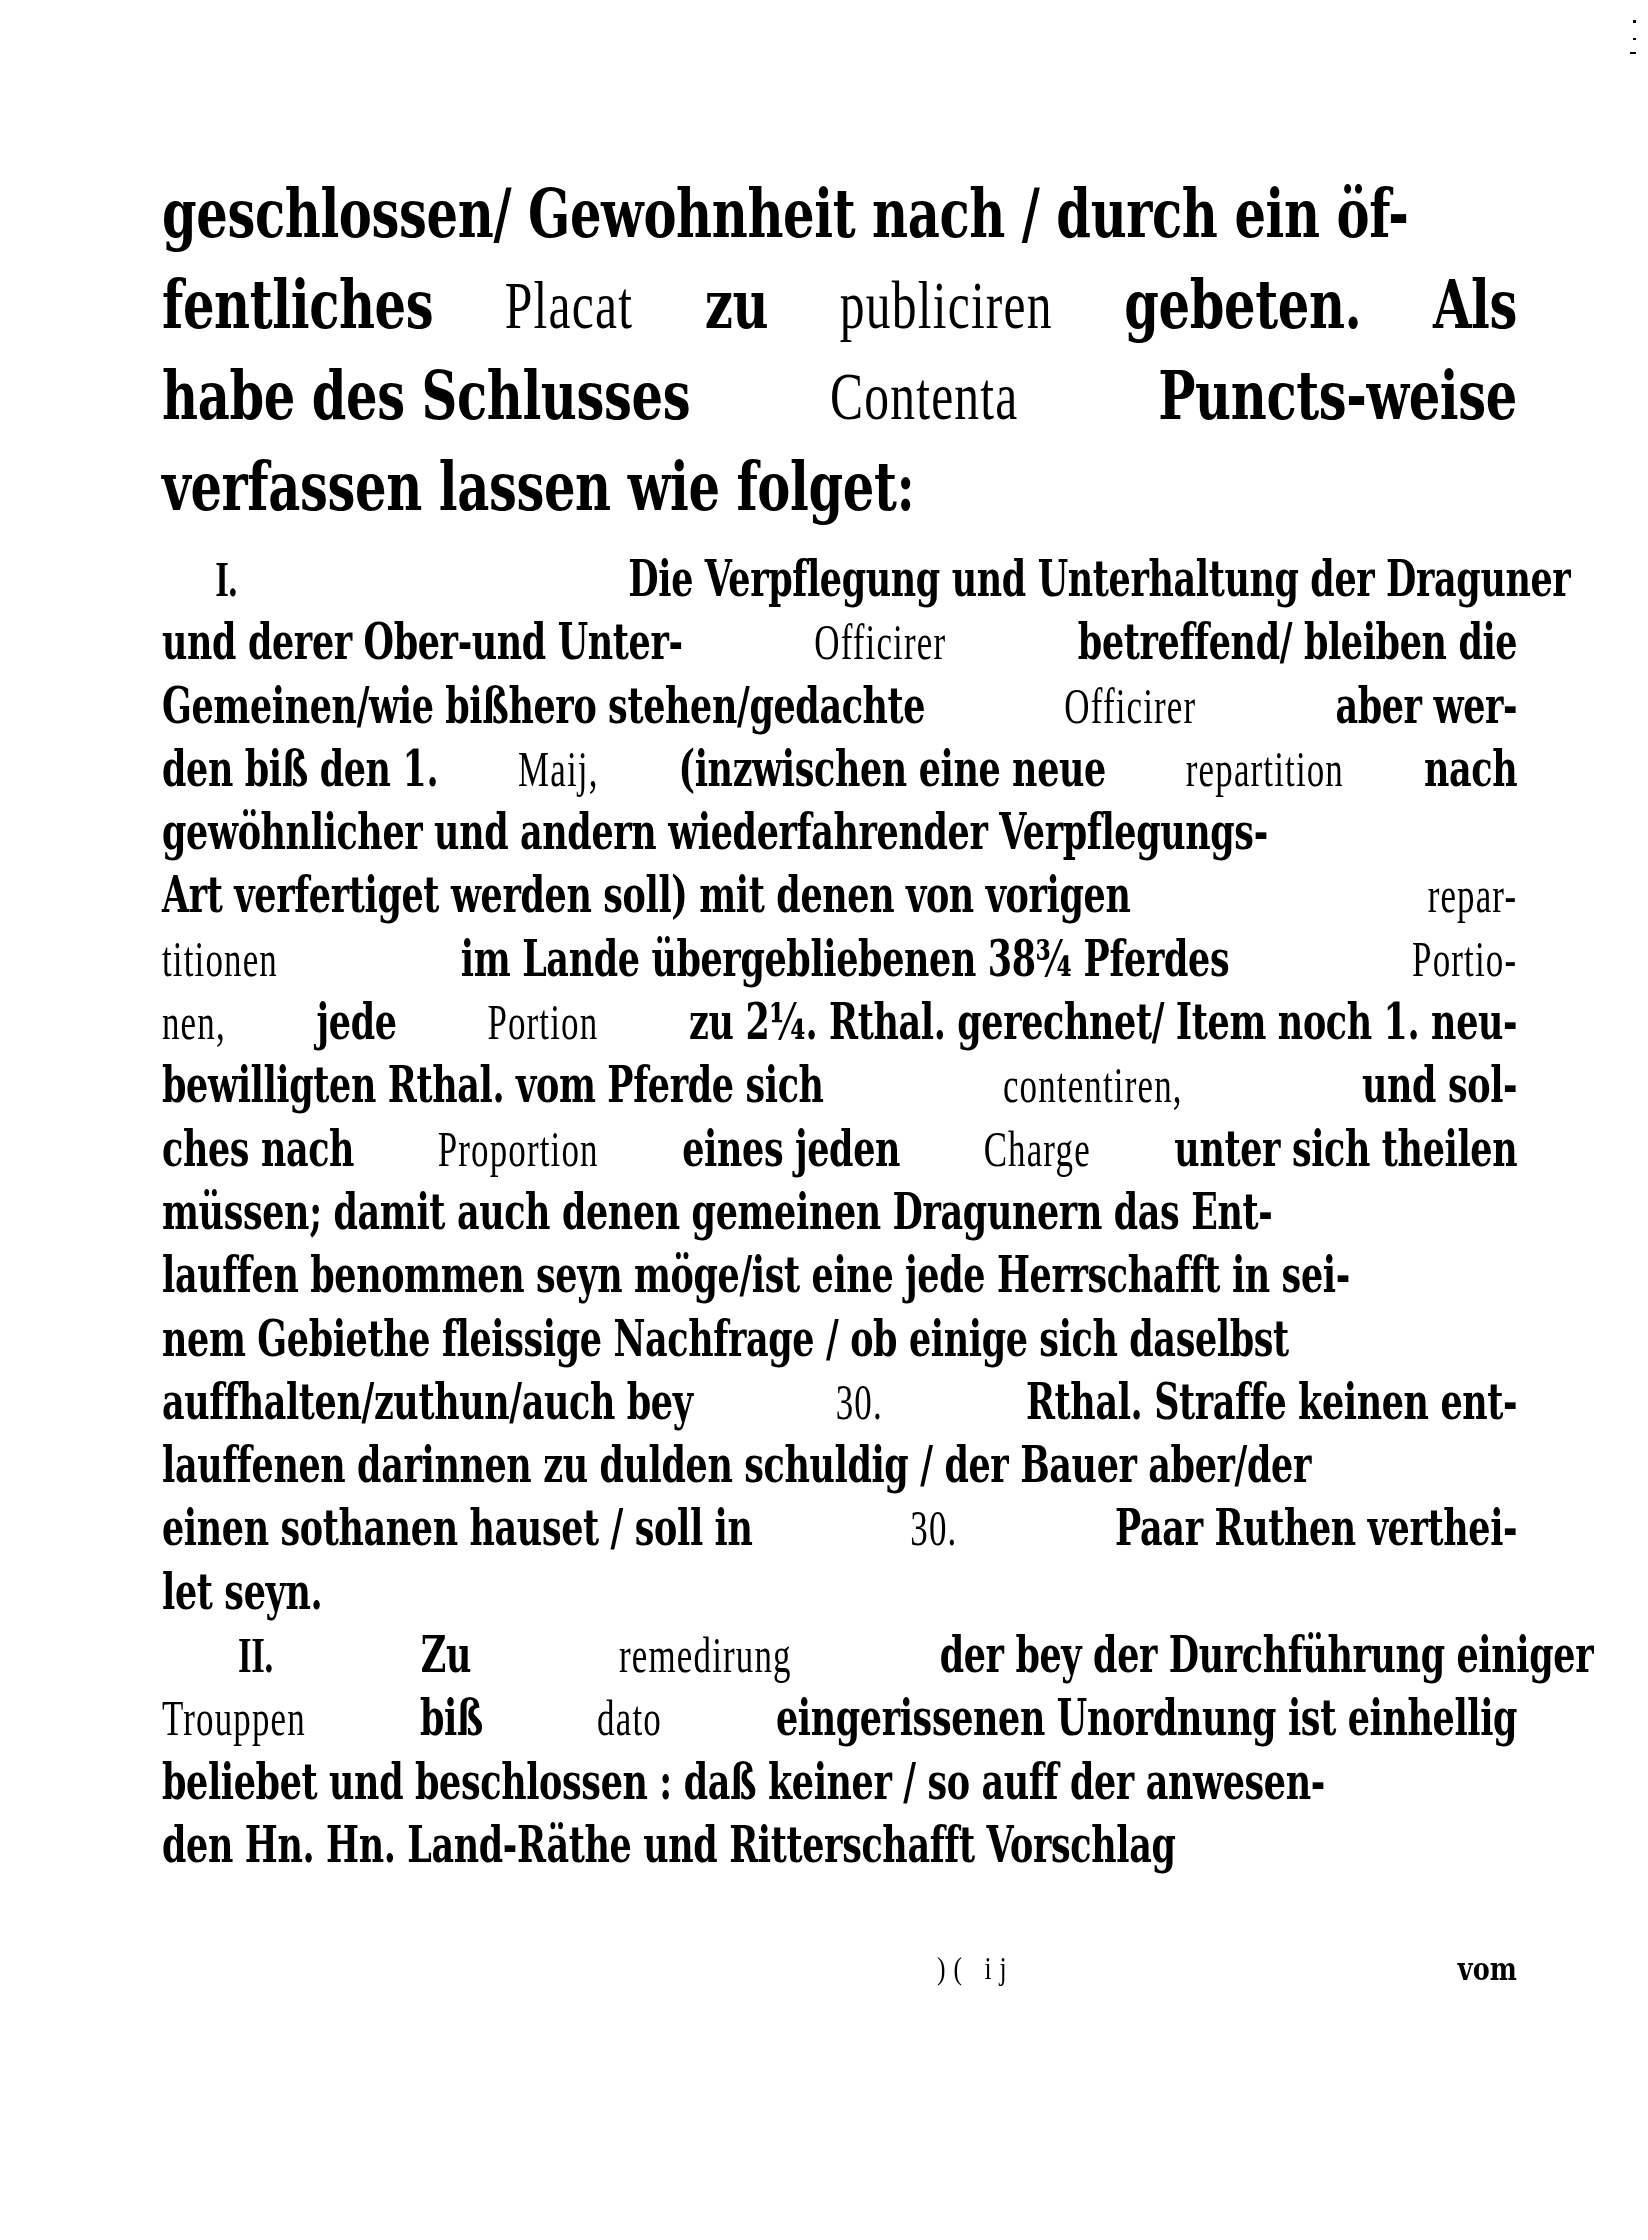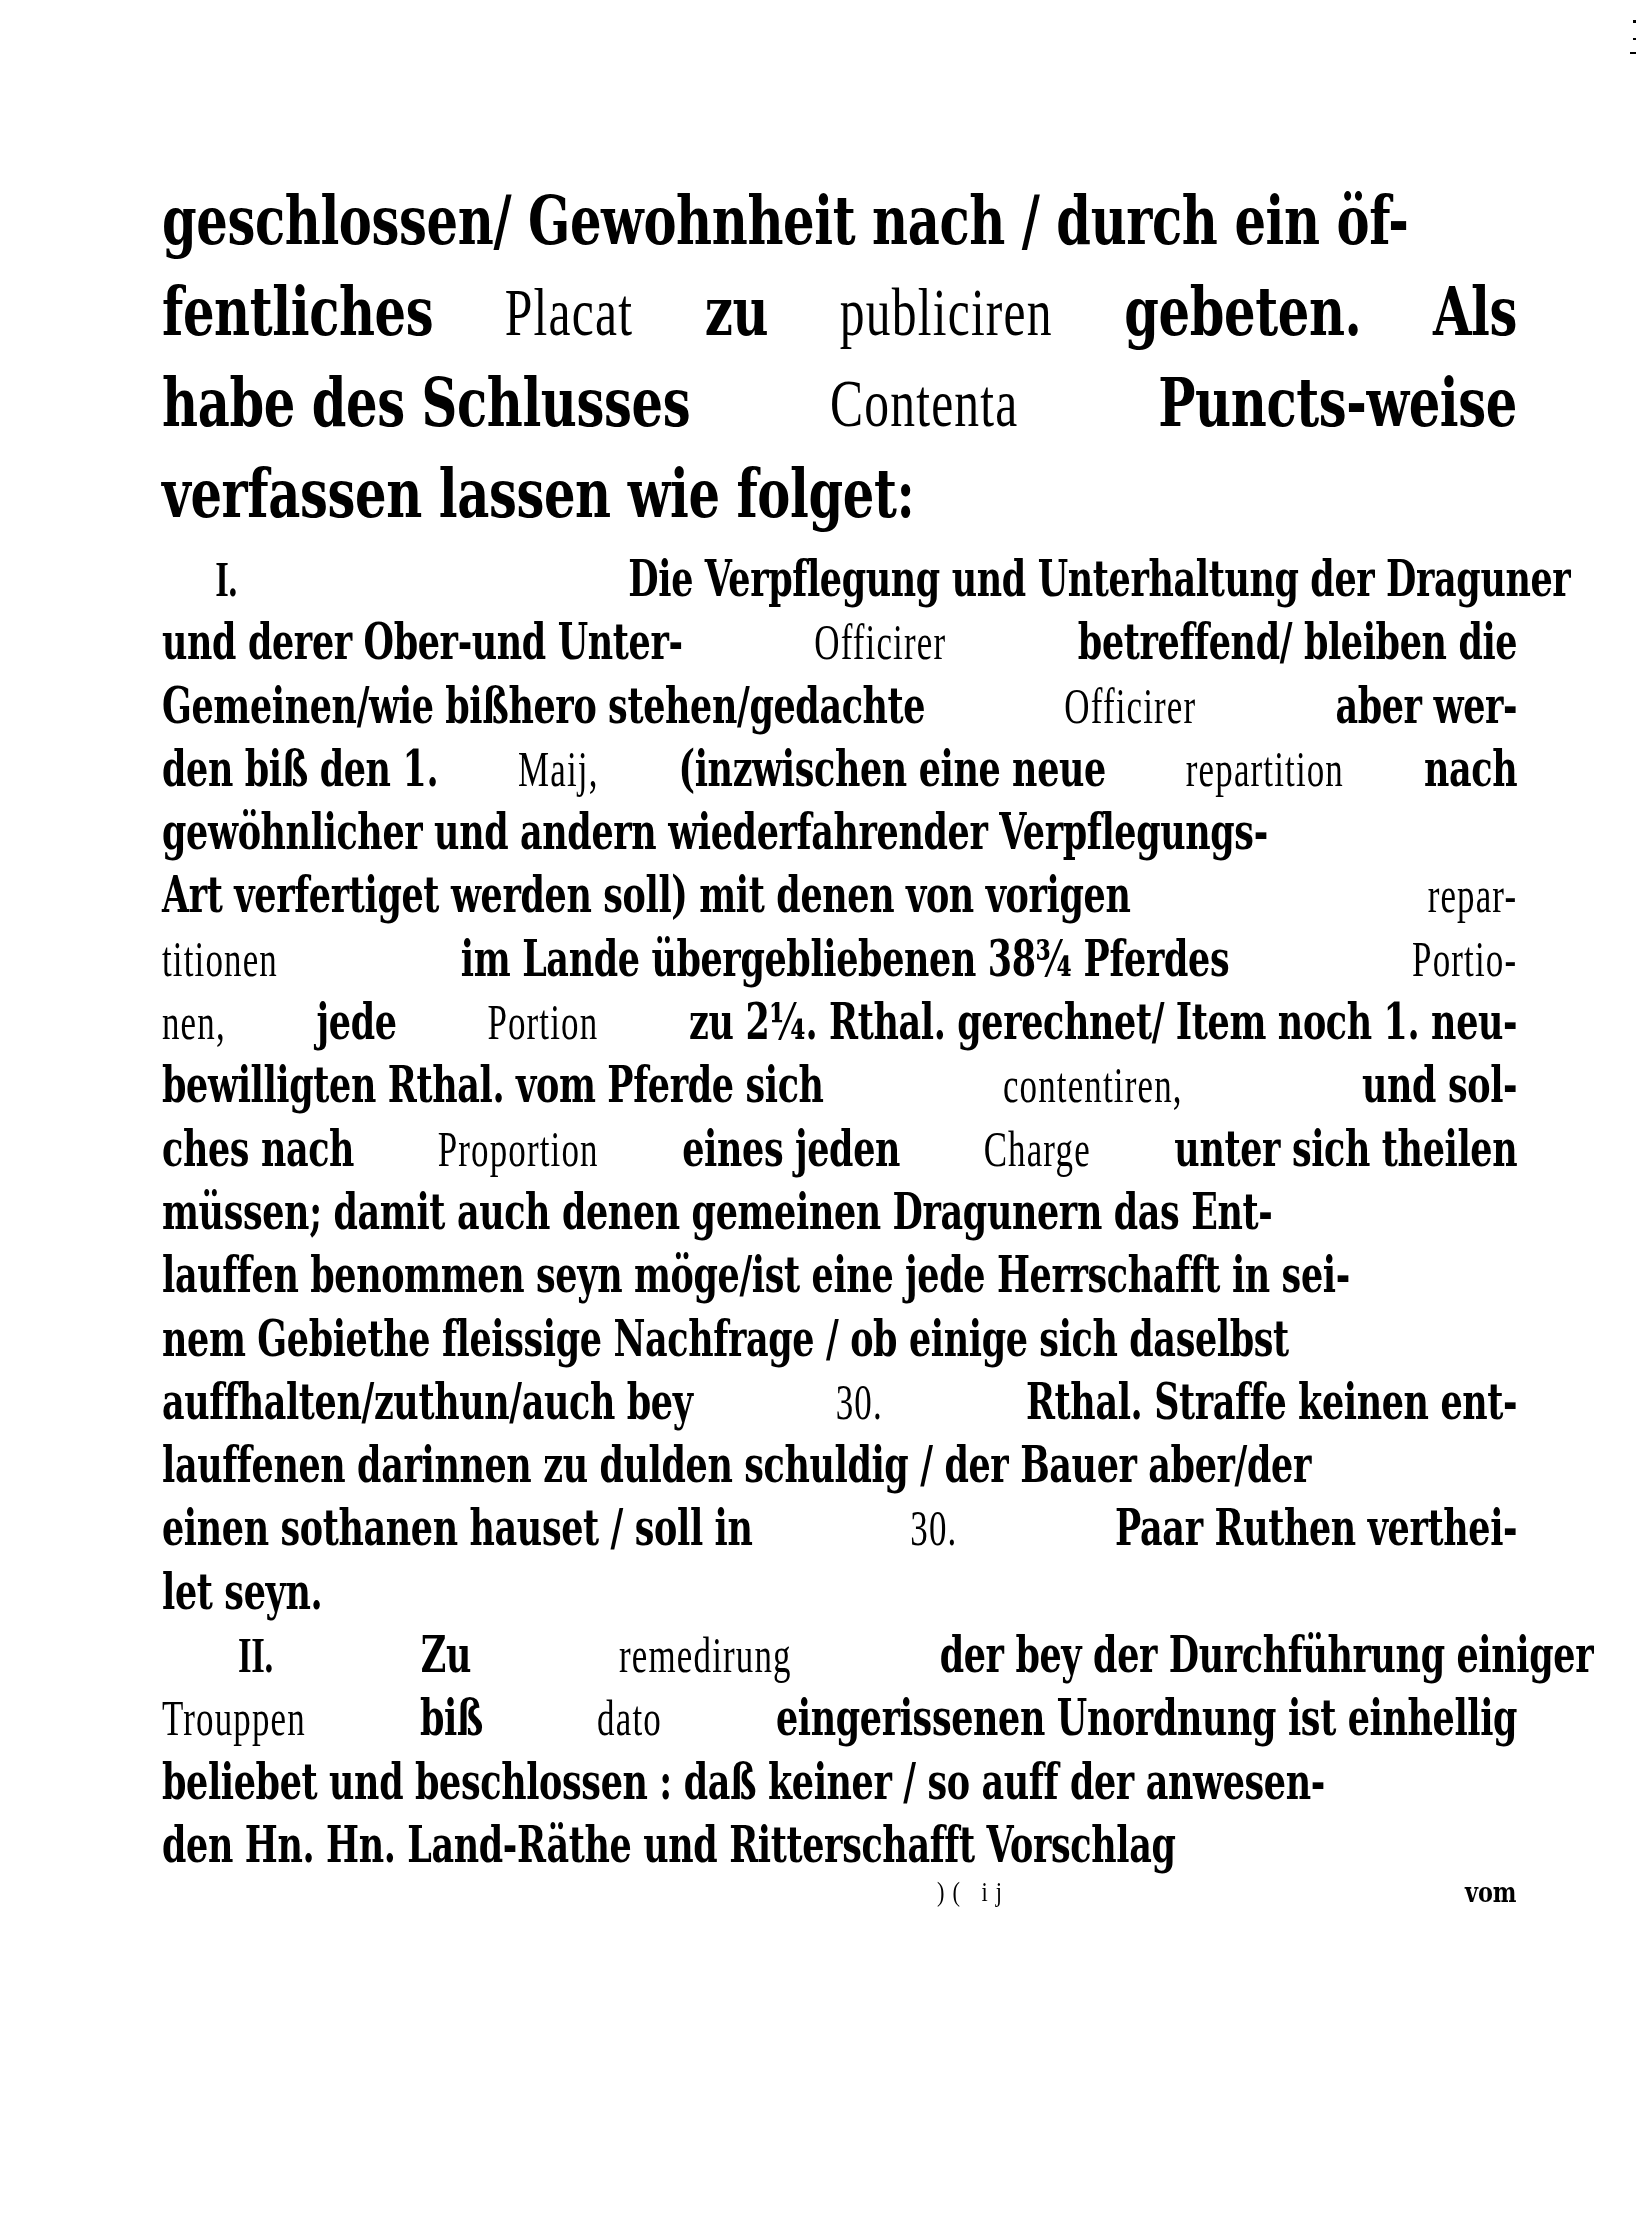--- a/index.html
+++ b/index.html
@@ -32,21 +32,20 @@
       position: absolute;
       right: 0;
       display: block;
       background: #000;
     }
     .text-block {
       position: absolute;
       left: 162px;
       top: 168px;
       width: 1355px;
-      margin-top: 7px;
     }
     .line {
       display: flex;
       justify-content: space-between;
       align-items: baseline;
       white-space: nowrap;
       font-family: "DejaVu Serif", serif;
       font-weight: bold;
       letter-spacing: -0.5px;
       transform-origin: left center;
@@ -86,26 +85,26 @@
       font-weight: normal;
       letter-spacing: 1.5px;
     }
     .num {
       font-family: "Liberation Serif", serif;
       font-weight: bold;
     }
     .catch-row {
       position: absolute;
       left: 162px;
-      top: 1876px;
+      top: 1950px;
       width: 1355px;
       height: 80px;
       font-family: "DejaVu Serif", serif;
       font-weight: bold;
-      font-size: 28px;
+      font-size: 32px;
     }
     .signature-mark {
       position: absolute;
       left: 775px;
       top: 0;
       transform: scaleX(0.8);
       transform-origin: left center;
       letter-spacing: 10px;
     }
     .catchword {

